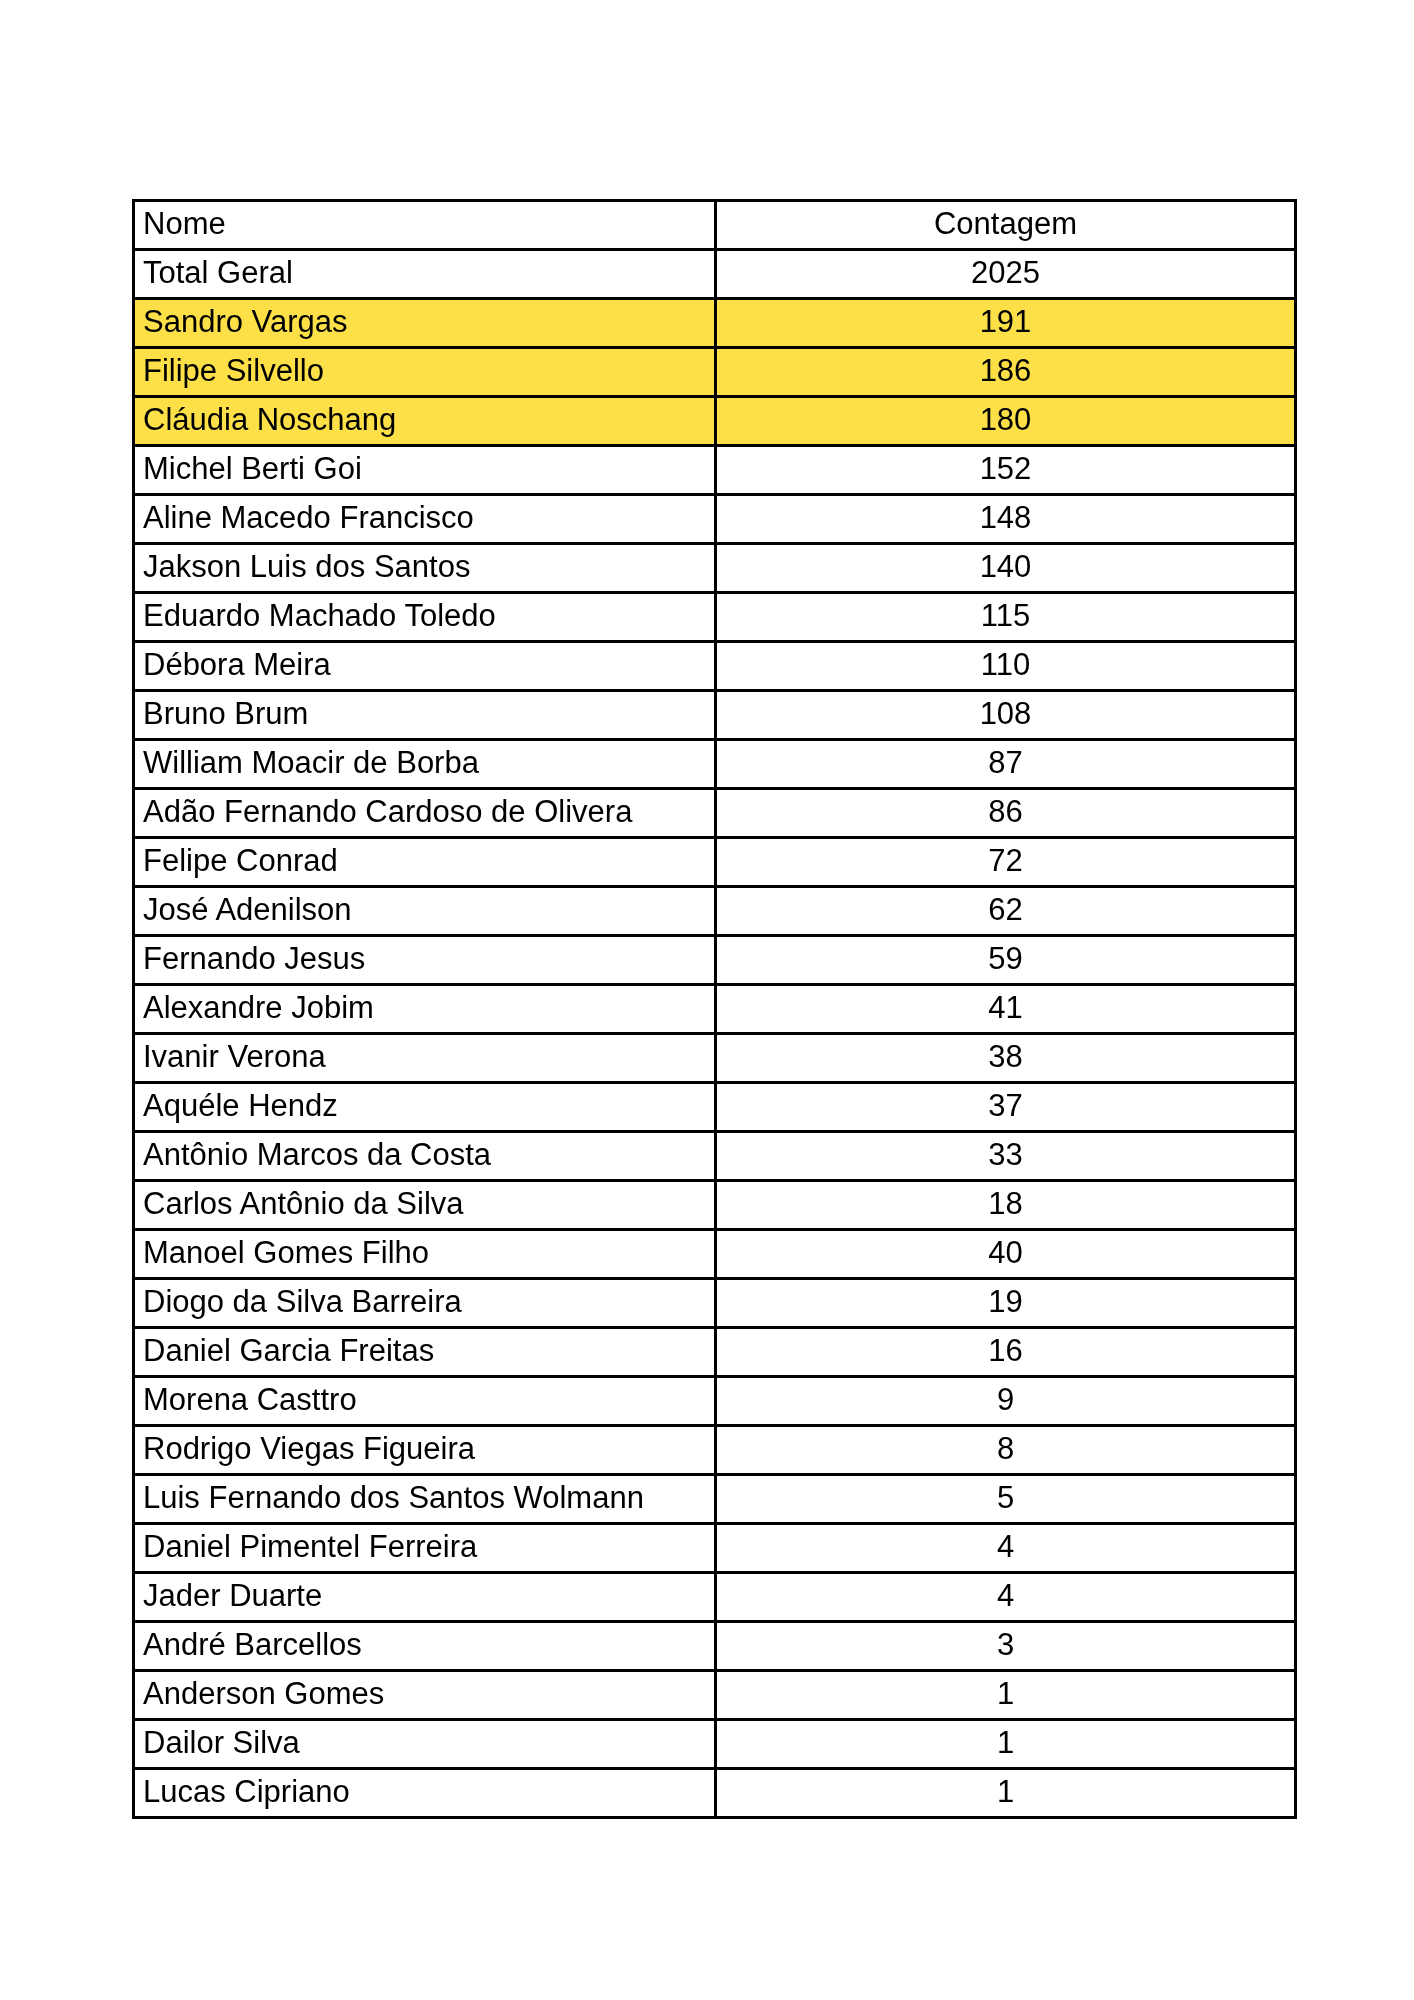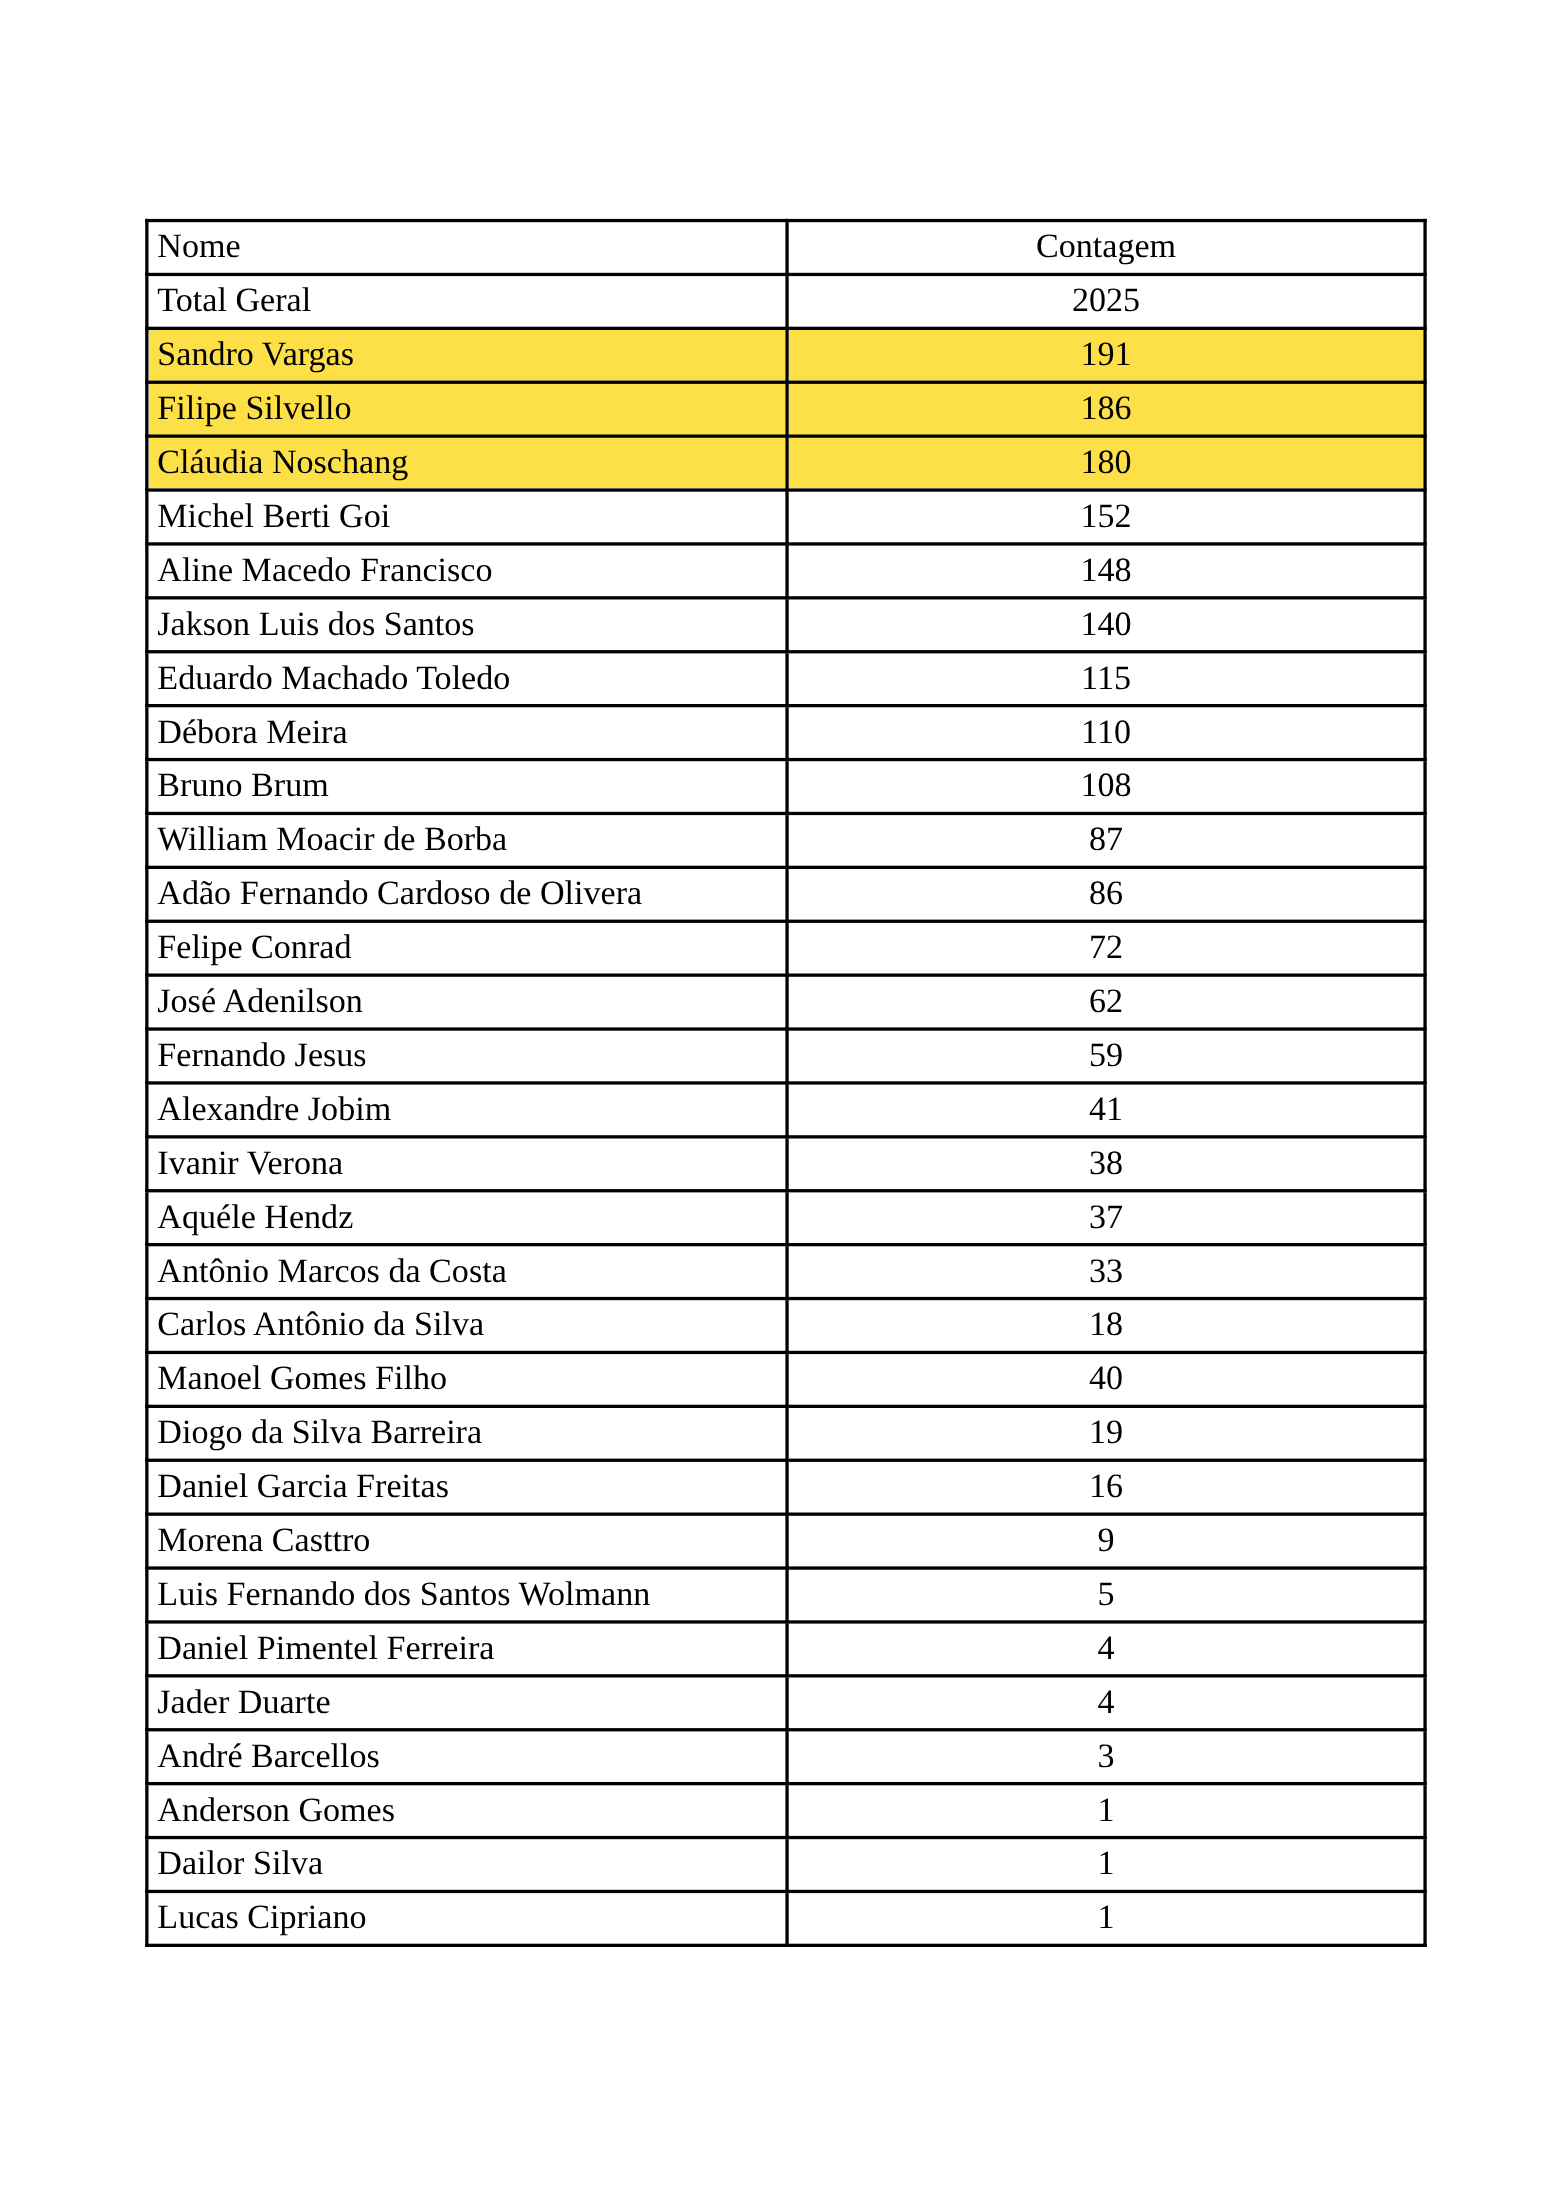--- a/index.html
+++ b/index.html
@@ -5,21 +5,21 @@
   html, body {
     margin: 0;
     padding: 0;
     background: #ffffff;
   }
   .page {
     position: relative;
     width: 1150px;
     height: 2000px;
     background: #ffffff;
-    font-family: Liberation Serif, serif;
+    font-family: Liberation Sans, sans-serif;
     color: #000000;
   }
   table.sheet-table {
     position: absolute;
     left: 132px;
     top: 199px;
     width: 1162px;
     border-collapse: collapse;
     table-layout: fixed;
   }
@@ -150,20 +150,24 @@
   </tr>
         <tr>
     <td class="name-cell">Daniel Garcia Freitas</td>
     <td class="count-cell">16</td>
   </tr>
         <tr>
     <td class="name-cell">Morena Casttro</td>
     <td class="count-cell">9</td>
   </tr>
         <tr>
+    <td class="name-cell">Rodrigo Viegas Figueira</td>
+    <td class="count-cell">8</td>
+  </tr>
+        <tr>
     <td class="name-cell">Luis Fernando dos Santos Wolmann</td>
     <td class="count-cell">5</td>
   </tr>
         <tr>
     <td class="name-cell">Daniel Pimentel Ferreira</td>
     <td class="count-cell">4</td>
   </tr>
         <tr>
     <td class="name-cell">Jader Duarte</td>
     <td class="count-cell">4</td>

